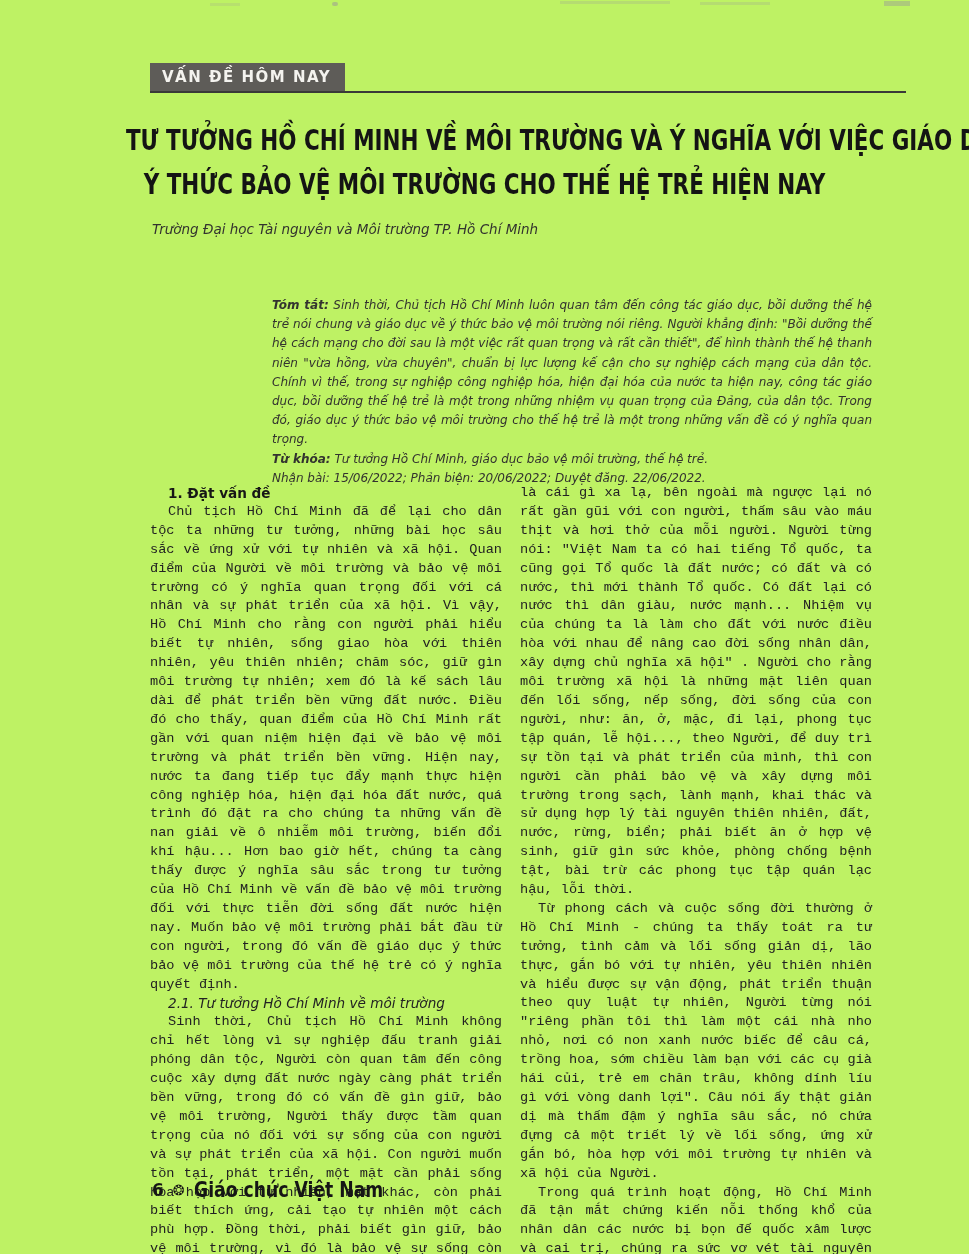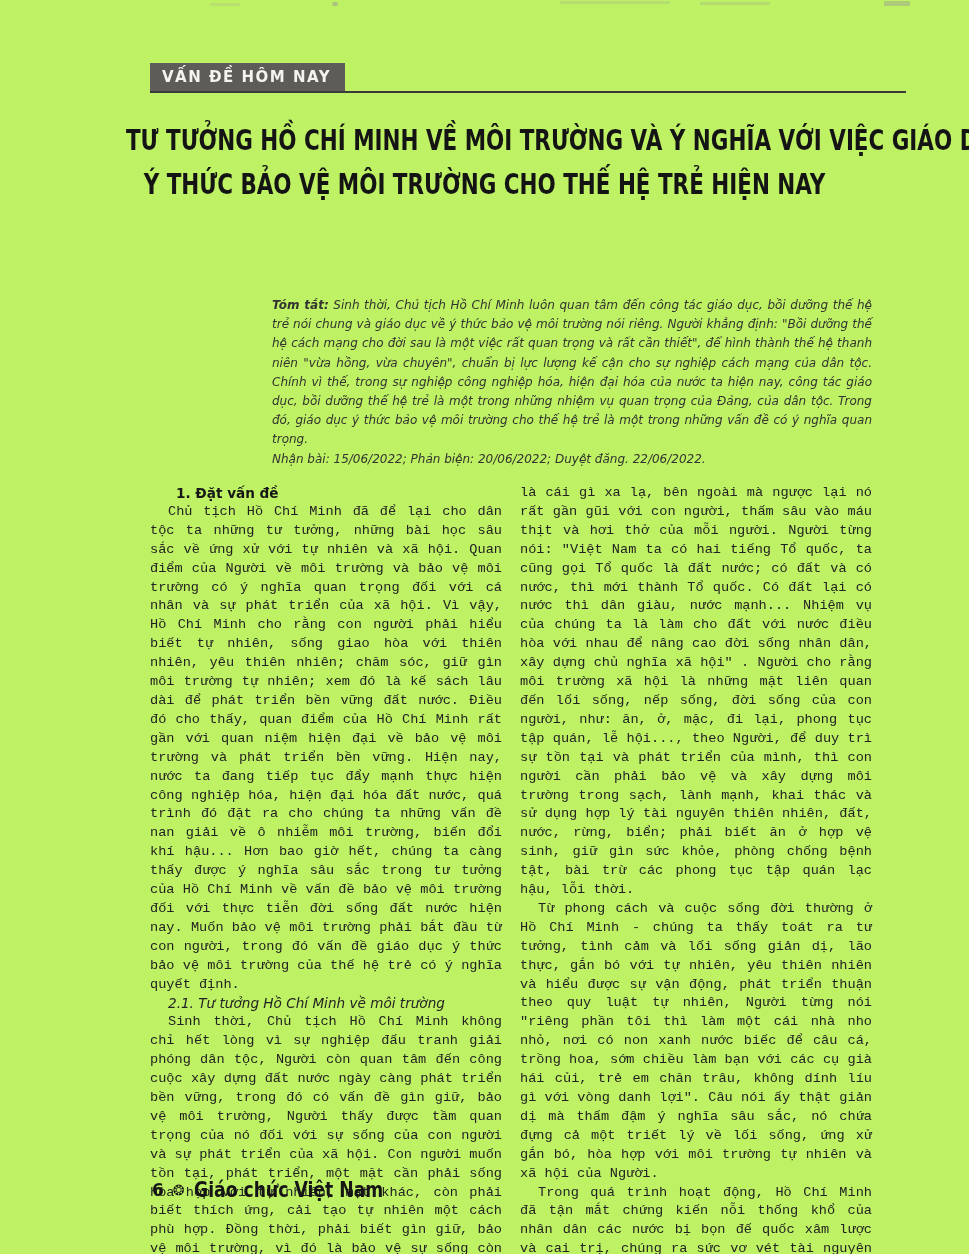--- a/index.html
+++ b/index.html
@@ -49,21 +49,21 @@
   .abs-row{margin:0;}
   .dates{font-style:italic;}
 
   .columns{
     position:absolute;left:150px;top:484px;width:722px;
     display:flex;gap:18px;
   }
   .col{width:352px;font-size:13.6px;line-height:18.9px;text-align:justify;color:#222;}
   .col p{margin:0;text-indent:18px;font-family:Liberation Mono, monospace;}
   .col p.noindent{text-indent:0;}
-  .h-bold{font-weight:bold;text-indent:18px;color:#161616;margin-left:8px;}
+  .h-bold{font-weight:bold;text-indent:18px;color:#161616;}
   .h-bold.gap{margin-top:14px;}
   .h-italic{font-style:italic;text-indent:18px;}
 
   .footer{
     position:absolute;left:152px;top:1178px;
     display:flex;align-items:center;gap:9px;color:#151515;
   }
   .footer .pageno{font-weight:bold;font-size:17px;}
   .footer .ficon{font-size:14px;line-height:14px;}
   .footer .journal{
@@ -84,24 +84,26 @@
 
   <div class="tagbox">VẤN ĐỀ HÔM NAY</div>
   <div class="tagline"></div>
 
   <div class="title-wrap">
     <div class="title-line">TƯ TƯỞNG HỒ CHÍ MINH VỀ MÔI TRƯỜNG VÀ Ý NGHĨA VỚI VIỆC GIÁO DỤC</div>
     <div class="title-line">Ý THỨC BẢO VỆ MÔI TRƯỜNG CHO THẾ HỆ TRẺ HIỆN NAY</div>
   </div>
 
   <div class="authors">
+    <div class="author-affil">Trường Đại học Tài nguyên và Môi trường TP. Hồ Chí Minh</div>
   </div>
 
   <div class="abstract">
     <p class="abs-row"><b>Tóm tắt:</b><span> Sinh thời, Chủ tịch Hồ Chí Minh luôn quan tâm đến công tác giáo dục, bồi dưỡng thế hệ trẻ nói chung và giáo dục về ý thức bảo vệ môi trường nói riêng. Người khẳng định: "Bồi dưỡng thế hệ cách mạng cho đời sau là một việc rất quan trọng và rất cần thiết", để hình thành thế hệ thanh niên "vừa hồng, vừa chuyên", chuẩn bị lực lượng kế cận cho sự nghiệp cách mạng của dân tộc. Chính vì thế, trong sự nghiệp công nghiệp hóa, hiện đại hóa của nước ta hiện nay, công tác giáo dục, bồi dưỡng thế hệ trẻ là một trong những nhiệm vụ quan trọng của Đảng, của dân tộc. Trong đó, giáo dục ý thức bảo vệ môi trường cho thế hệ trẻ là một trong những vấn đề có ý nghĩa quan trọng.</span></p>
+    <p class="abs-row"><b>Từ khóa:</b><span> Tư tưởng Hồ Chí Minh, giáo dục bảo vệ môi trường, thế hệ trẻ.</span></p>
     <p class="abs-row dates">Nhận bài: 15/06/2022; Phản biện: 20/06/2022; Duyệt đăng. 22/06/2022.</p>
   </div>
 
   <div class="columns">
     <div class="col">
       <div class="h-bold">1. Đặt vấn đề</div>
       <p>Chủ tịch Hồ Chí Minh đã để lại cho dân tộc ta những tư tưởng, những bài học sâu sắc về ứng xử với tự nhiên và xã hội. Quan điểm của Người về môi trường và bảo vệ môi trường có ý nghĩa quan trọng đối với cá nhân và sự phát triển của xã hội. Vì vậy, Hồ Chí Minh cho rằng con người phải hiểu biết tự nhiên, sống giao hòa với thiên nhiên, yêu thiên nhiên; chăm sóc, giữ gìn môi trường tự nhiên; xem đó là kế sách lâu dài để phát triển bền vững đất nước. Điều đó cho thấy, quan điểm của Hồ Chí Minh rất gần với quan niệm hiện đại về bảo vệ môi trường và phát triển bền vững. Hiện nay, nước ta đang tiếp tục đẩy mạnh thực hiện công nghiệp hóa, hiện đại hóa đất nước, quá trình đó đặt ra cho chúng ta những vấn đề nan giải về ô nhiễm môi trường, biến đổi khí hậu... Hơn bao giờ hết, chúng ta càng thấy được ý nghĩa sâu sắc trong tư tưởng của Hồ Chí Minh về vấn đề bảo vệ môi trường đối với thực tiễn đời sống đất nước hiện nay. Muốn bảo vệ môi trường phải bắt đầu từ con người, trong đó vấn đề giáo dục ý thức bảo vệ môi trường của thế hệ trẻ có ý nghĩa quyết định.</p>
       <div class="h-italic">2.1. Tư tưởng Hồ Chí Minh về môi trường</div>
       <p>Sinh thời, Chủ tịch Hồ Chí Minh không chỉ hết lòng vì sự nghiệp đấu tranh giải phóng dân tộc, Người còn quan tâm đến công cuộc xây dựng đất nước ngày càng phát triển bền vững, trong đó có vấn đề gìn giữ, bảo vệ môi trường, Người thấy được tầm quan trọng của nó đối với sự sống của con người và sự phát triển của xã hội. Con người muốn tồn tại, phát triển, một mặt cần phải sống hòa hợp với tự nhiên, mặt khác, còn phải biết thích ứng, cải tạo tự nhiên một cách phù hợp. Đồng thời, phải biết gìn giữ, bảo vệ môi trường, vì đó là bảo vệ sự sống còn của chính mình và sự phát triển của xã hội.</p>
 

